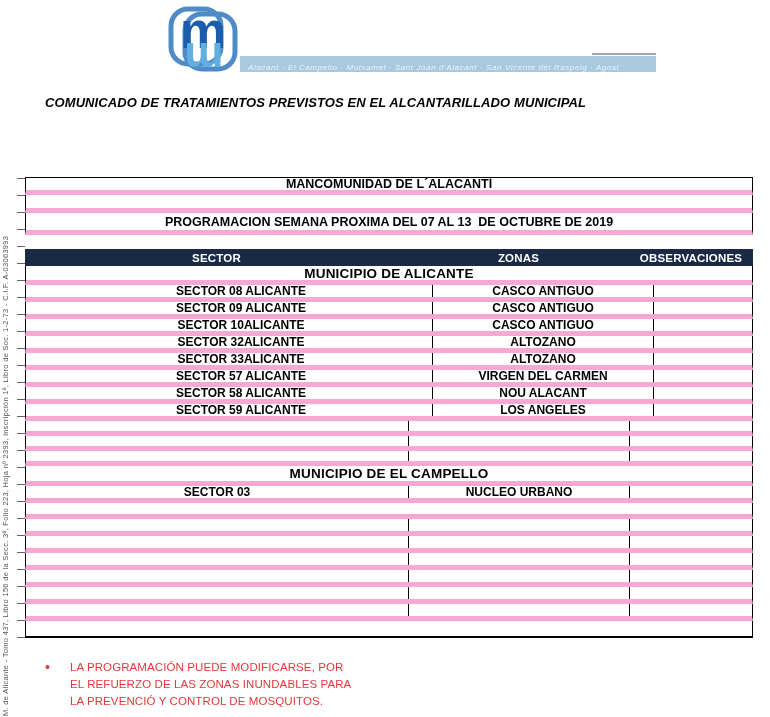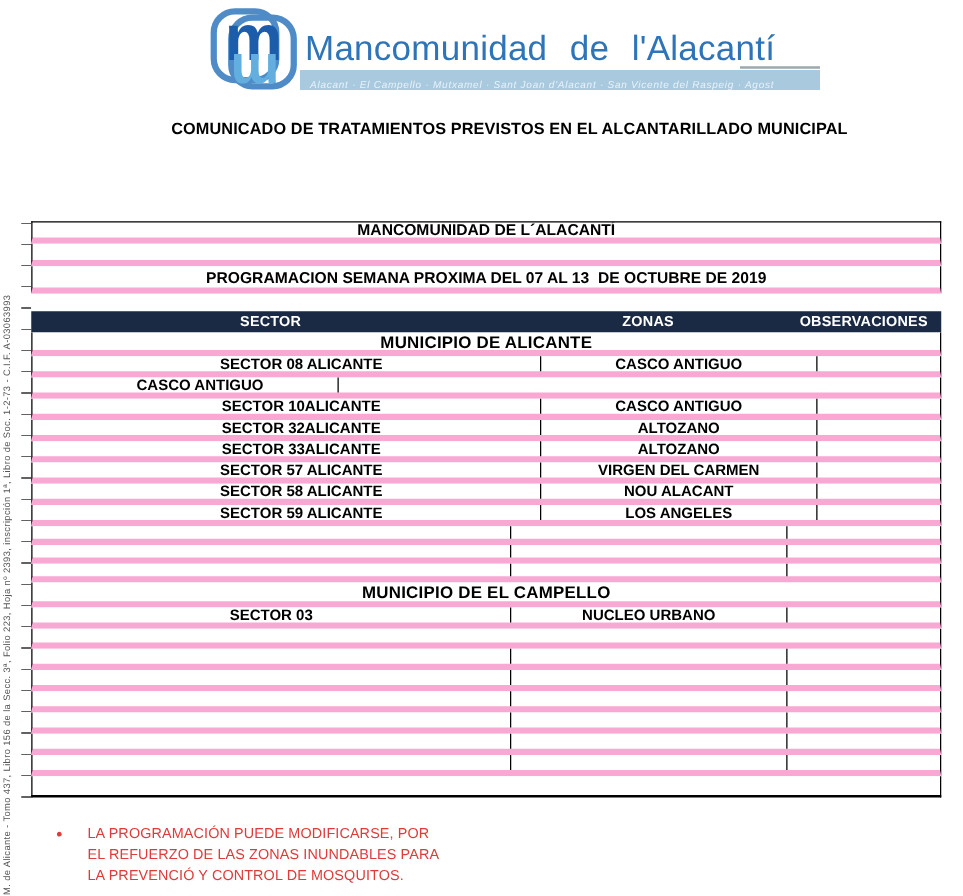--- a/index.html
+++ b/index.html
@@ -18,22 +18,22 @@
   
   .logo-icon{position:absolute;left:167px;top:6px;width:76px;height:66px;}
   .brand{position:absolute;left:244px;top:24px;font-size:28px;line-height:30px;
          color:#2e74b8;word-spacing:10px;letter-spacing:0.2px;white-space:nowrap;}
   .brand-underline{position:absolute;left:592px;top:53px;width:64px;height:2px;background:#9fa8ad;}
   .strip{position:absolute;left:240px;top:56px;width:416px;height:16px;background:#a9cade;
          display:flex;align-items:flex-end;overflow:hidden;}
   .strip-text{font-size:8px;font-style:italic;color:#e7f2fb;letter-spacing:0.6px;
               white-space:nowrap;padding-left:8px;filter:blur(0.3px);}
 
-  .doc-title{position:absolute;left:45px;top:95px;width:725px;text-align:center;
-             font-size:13px;font-weight:bold;letter-spacing:0.1px;white-space:nowrap;}
+  .doc-title{position:absolute;left:45px;top:95px;width:725px;text-align:left;
+             font-size:13px;font-weight:bold;letter-spacing:0.1px;white-space:nowrap;font-style:italic;}
 
   
   .sched-table{position:absolute;left:25px;top:177px;width:728px;}
   .trow{display:flex;box-sizing:border-box;background:#fff;
         border-left:1px solid #000;border-right:1px solid #000;border-bottom:5px solid #f9a8d4;}
   .tc{box-sizing:border-box;display:flex;align-items:center;justify-content:center;
       font-weight:bold;font-size:12px;overflow:hidden;white-space:nowrap;}
   .c1{width:383px;border-right:1px solid #000;}
   .c2{width:221px;border-right:1px solid #000;}
   .c3{flex:1;}
@@ -73,21 +73,20 @@
   <div class="ticks"></div>
 
   <div class="logo-icon">
     <svg width="76" height="66" viewBox="0 0 76 66">
       <rect x="4" y="3" width="50" height="55" rx="17" fill="none" stroke="#4f8cc7" stroke-width="5"></rect>
       <rect x="18" y="8" width="50" height="55" rx="17" fill="none" stroke="#4f8cc7" stroke-width="5"></rect>
       <text x="36" y="42" font-family="Liberation Sans, sans-serif" font-size="52" font-weight="bold" fill="#1b5cab" text-anchor="middle">m</text>
       <text x="37" y="83" font-family="Liberation Sans, sans-serif" font-size="44" font-weight="bold" fill="#62aede" text-anchor="middle" transform="rotate(180 37 60)">m</text>
     </svg>
   </div>
-  <div class="brand">Mancomunidad de l'Alacantí</div>
   <div class="brand-underline"></div>
   <div class="strip">
     <span class="strip-text">Alacant · El Campello · Mutxamel · Sant Joan d'Alacant · San Vicente del Raspeig · Agost</span>
   </div>
 
   <div class="doc-title">COMUNICADO DE TRATAMIENTOS PREVISTOS EN EL ALCANTARILLADO MUNICIPAL</div>
 
   <div class="sched-table">
     <div class="trow org-row">
       <div class="tc full">MANCOMUNIDAD DE L´ALACANTÍ</div>
@@ -107,20 +106,21 @@
     <div id="table-body">
         <div class="trow title-row s0">
           <div class="tc full">MUNICIPIO DE ALICANTE</div>
         </div>
         <div class="trow data-row s0">
           <div class="tc c1">SECTOR 08 ALICANTE</div>
           <div class="tc c2">CASCO ANTIGUO</div>
           <div class="tc c3"></div>
         </div>
         <div class="trow data-row s0">
+          <div class="tc c1">SECTOR 09 ALICANTE</div>
           <div class="tc c2">CASCO ANTIGUO</div>
           <div class="tc c3"></div>
         </div>
         <div class="trow data-row s0">
           <div class="tc c1">SECTOR 10ALICANTE</div>
           <div class="tc c2">CASCO ANTIGUO</div>
           <div class="tc c3"></div>
         </div>
         <div class="trow data-row s0">
           <div class="tc c1">SECTOR 32ALICANTE</div>

